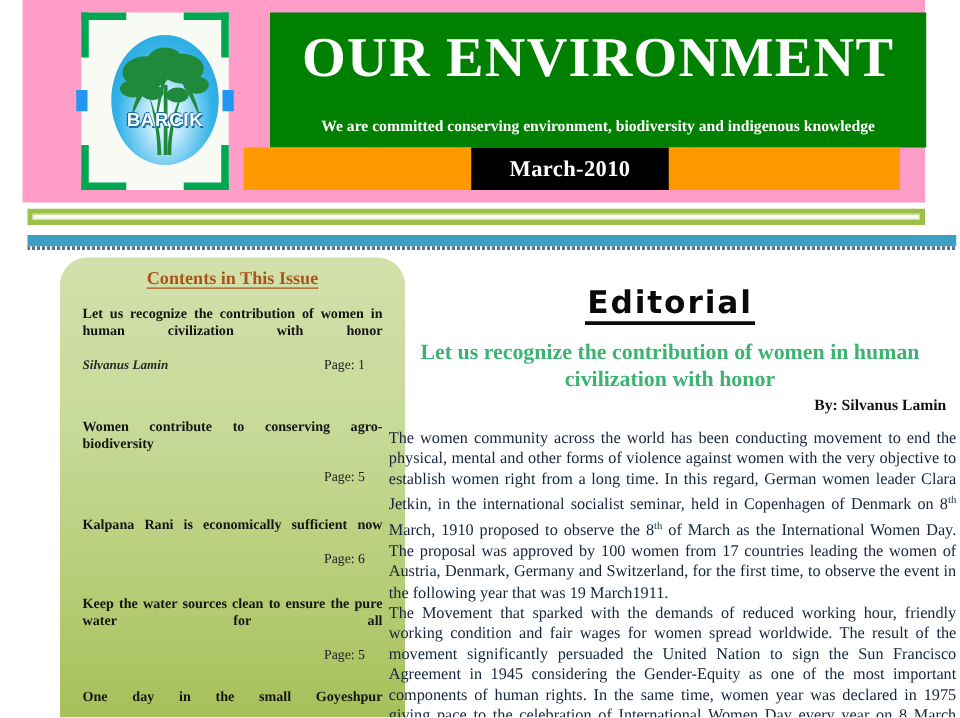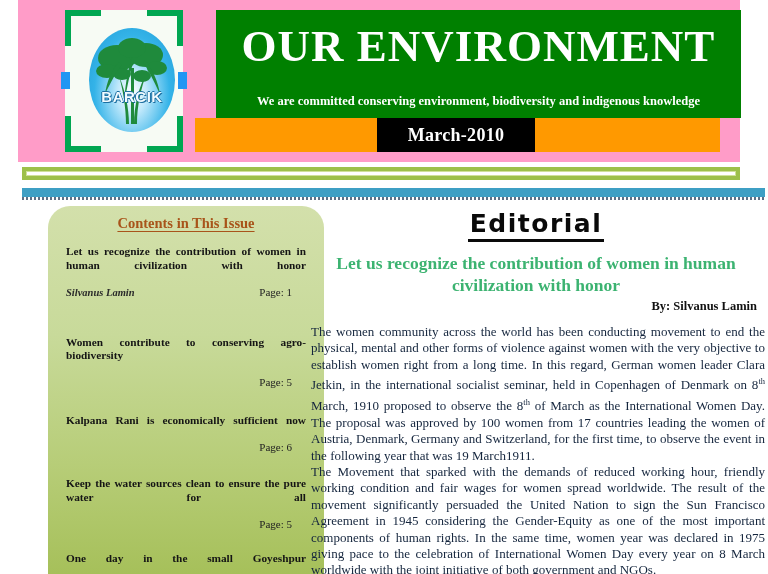--- a/index.html
+++ b/index.html
@@ -249,20 +249,21 @@
     letter-spacing: 1.5px;
     color: #0a0a0a;
     padding-top: 6px;
     display: block;
   }
   .ed-head-wrap { text-align: center; }
   .ed-head-inner {
     display: inline-block;
     border-bottom: 3px solid #0a0a0a;
     padding: 0 2px 1px 2px;
+    margin-top: 18px;
   }
   .ed-subject {
     text-align: center;
     color: #3cb371;
     font-family: "Liberation Serif", serif;
     font-weight: bold;
     font-size: 17.5px;
     line-height: 22px;
     padding: 10px 24px 0 24px;
   }

